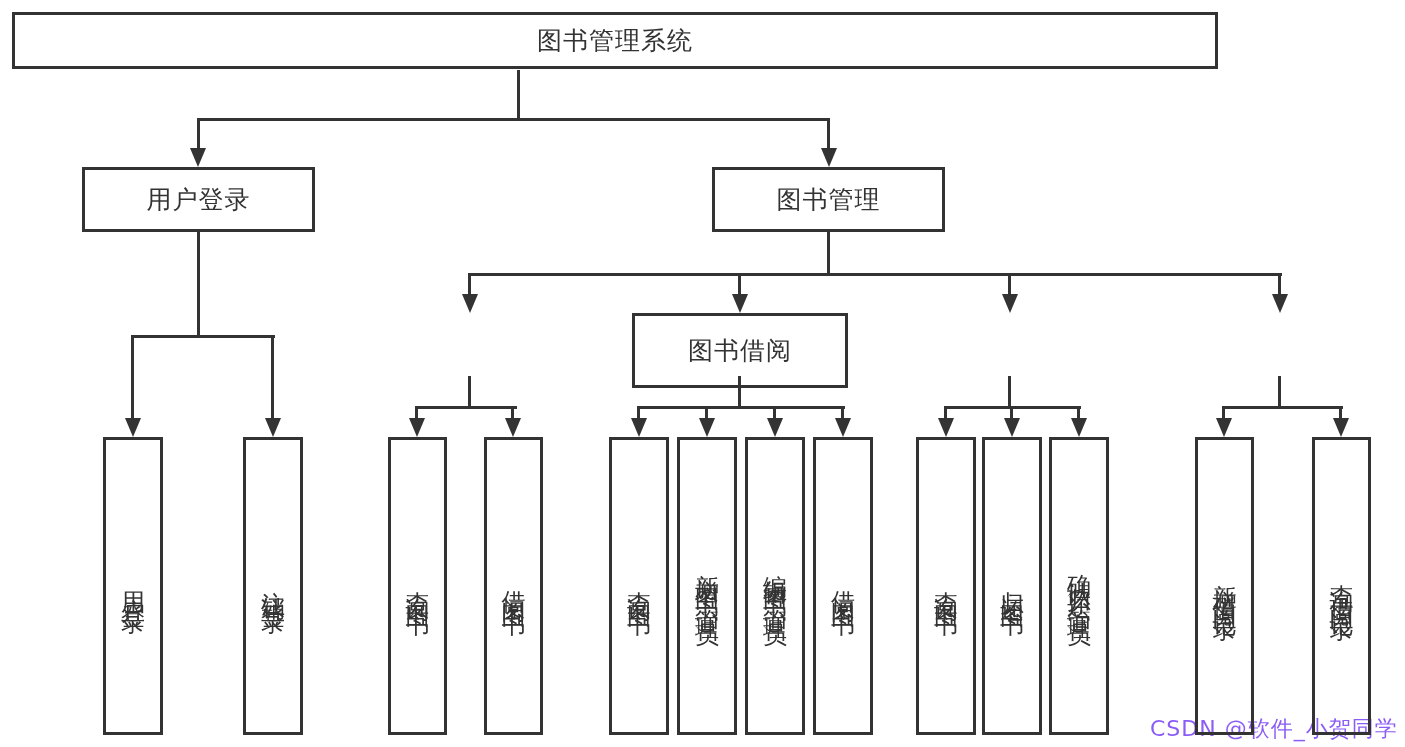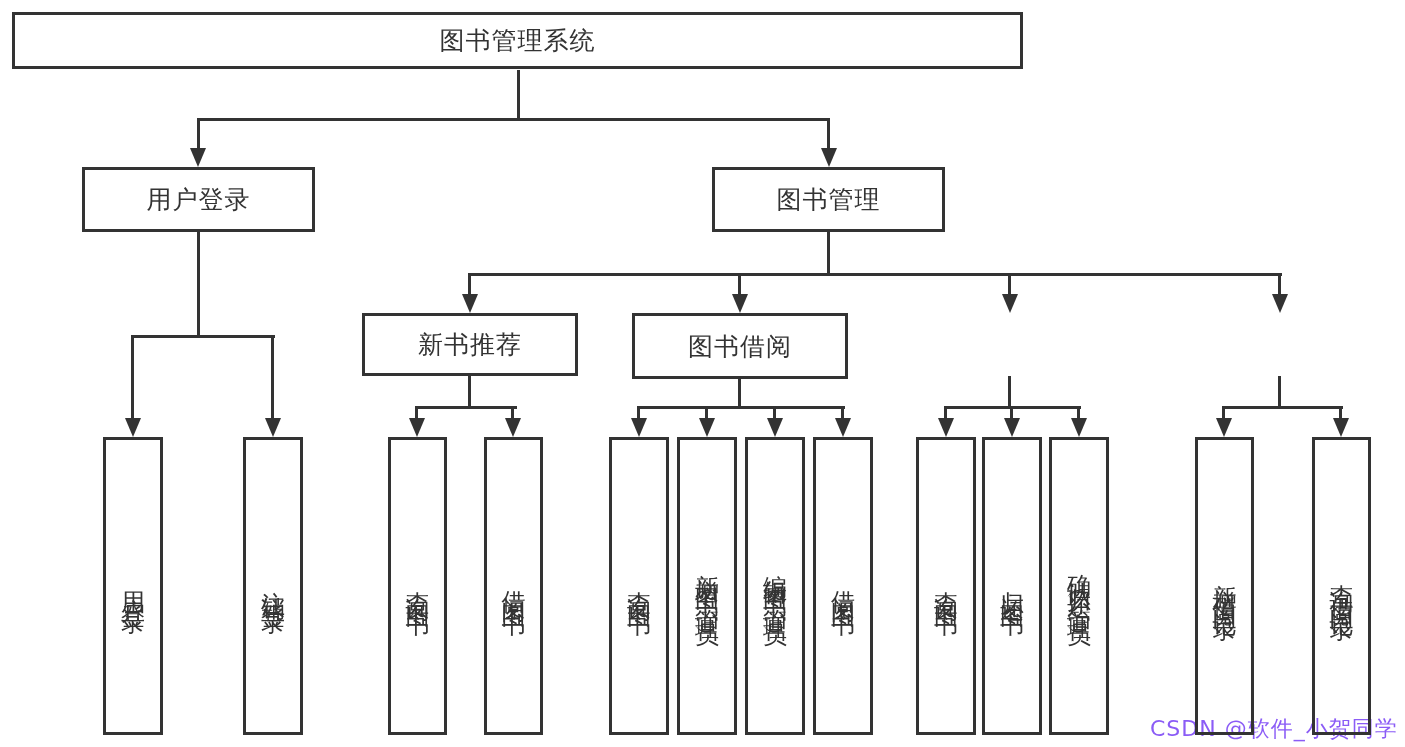--- a/index.html
+++ b/index.html
@@ -33,21 +33,21 @@
     position:absolute;left:1150px;top:714px;
     font-size:22px;color:#8b5cf6;letter-spacing:1px;
     z-index:5;mix-blend-mode:darken;white-space:nowrap;
   }
 </style>
 </head>
 <body>
 
 <div class="stage">
 
-  <div class="box hbox" style="left:12px;top:12px;width:1011px;height:57px;">
+  <div class="box hbox" style="left:12px;top:12px;width:1206px;height:57px;">
     <span>图书管理系统</span>
   </div>
 
   <div class="vline" style="left:517px;top:70px;height:48px;"></div>
   <div class="hline" style="left:197px;top:118px;width:633px;"></div>
   <div class="vline" style="left:197px;top:118px;height:32px;"></div>
   <div class="arrow" style="left:190px;top:148px;"></div>
   <div class="vline" style="left:827px;top:118px;height:32px;"></div>
   <div class="arrow" style="left:821px;top:148px;"></div>
 
@@ -69,24 +69,21 @@
   <div class="hline" style="left:468px;top:273px;width:814px;"></div>
   <div class="vline" style="left:468px;top:273px;height:23px;"></div>
   <div class="arrow" style="left:462px;top:294px;"></div>
   <div class="vline" style="left:738px;top:273px;height:23px;"></div>
   <div class="arrow" style="left:732px;top:294px;"></div>
   <div class="vline" style="left:1008px;top:273px;height:23px;"></div>
   <div class="arrow" style="left:1002px;top:294px;"></div>
   <div class="vline" style="left:1278px;top:273px;height:23px;"></div>
   <div class="arrow" style="left:1272px;top:294px;"></div>
 
-  <div class="box hbox" style="left:362px;top:313px;width:216px;height:63px;">
-    <span>新书推荐</span>
-  </div>
-  <div class="box hbox" style="left:632px;top:313px;width:216px;height:66px;">
+  <div class="box hbox" style="left:632px;top:313px;width:216px;height:75px;">
     <span>图书借阅</span>
   </div>
 
   <div class="vline" style="left:468px;top:376px;height:30px;"></div>
   <div class="hline" style="left:415px;top:406px;width:102px;"></div>
   <div class="vline" style="left:415px;top:406px;height:14px;"></div>
   <div class="arrow" style="left:409px;top:418px;"></div>
   <div class="vline" style="left:511px;top:406px;height:14px;"></div>
   <div class="arrow" style="left:505px;top:418px;"></div>
 

